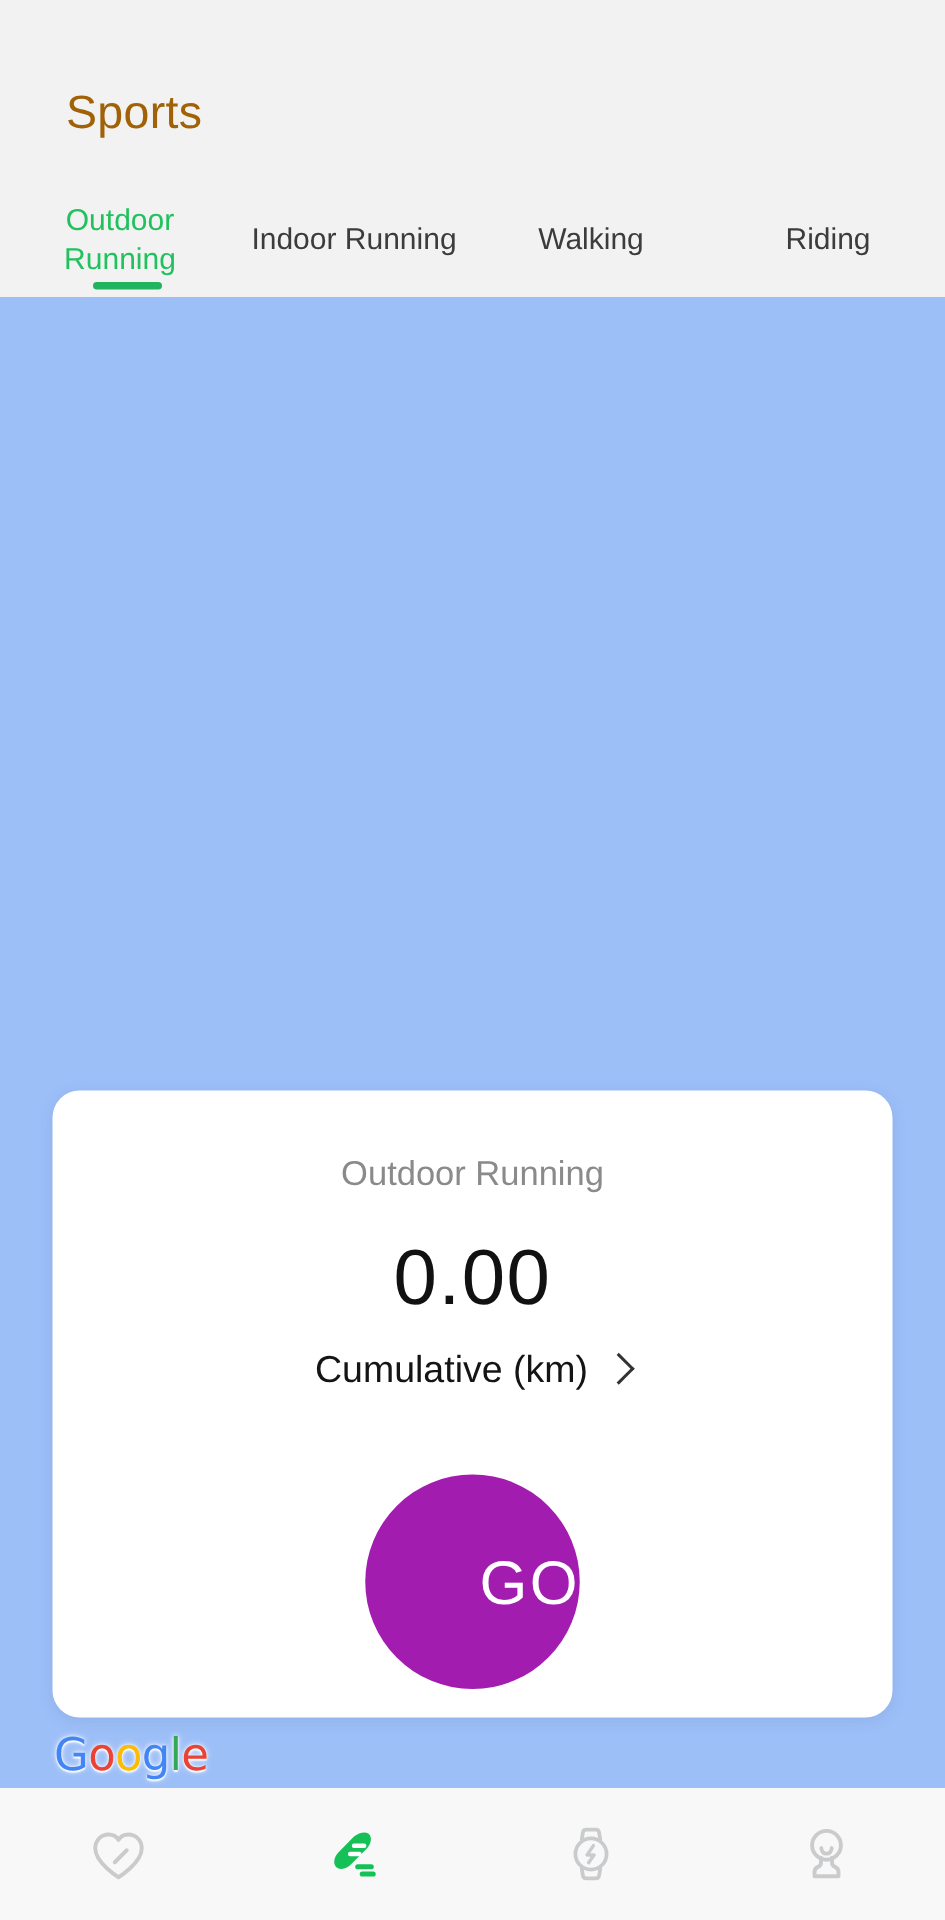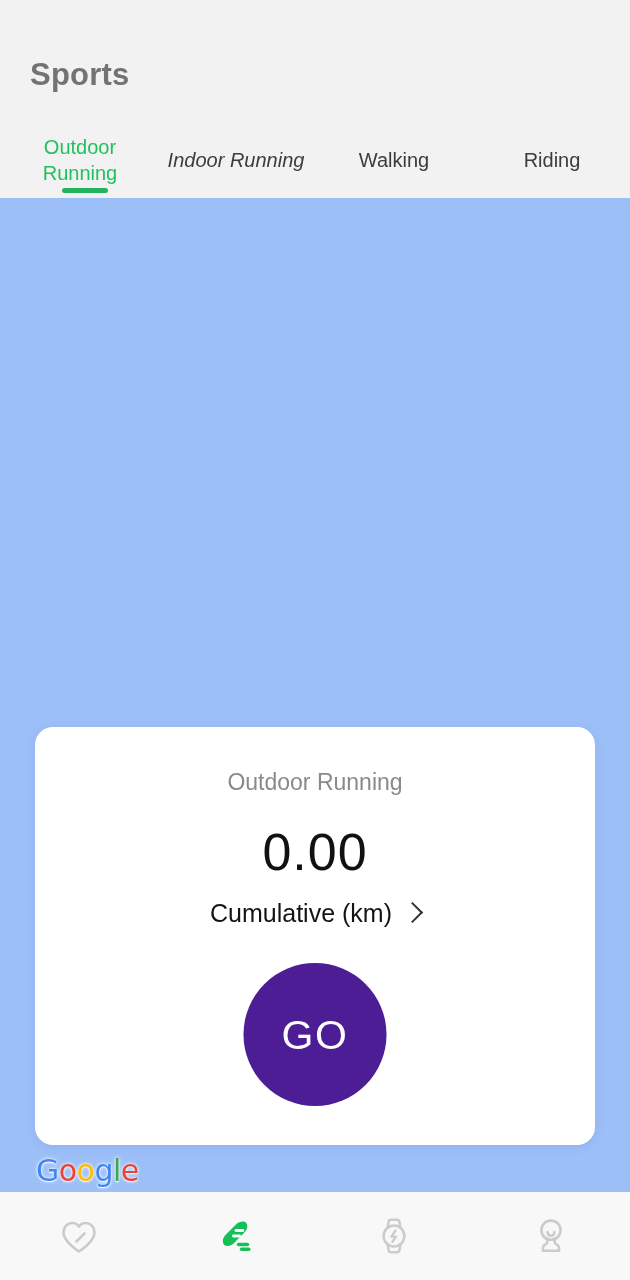--- a/index.html
+++ b/index.html
@@ -27,26 +27,26 @@
     position: absolute;
     left: 0;
     top: 0;
     width: 630px;
     height: 198px;
     background: #f2f2f2;
     box-sizing: border-box;
   }
   .page-title {
     position: absolute;
-    left: 30px;
+    left: 44px;
     top: 54px;
     font-size: 31px;
     line-height: 42px;
-    color: #737373;
-    font-weight: 700;
+    color: #a16207;
+    font-weight: 400;
     letter-spacing: 0.2px;
     white-space: nowrap;
   }
 
   
   .tabbar {
     position: absolute;
     left: 0;
     top: 132px;
     width: 630px;
@@ -74,21 +74,21 @@
   .tab-indicator {
     position: absolute;
     top: 56px;
     height: 5px;
     border-radius: 3px;
     background: #22b35e;
   }
 
   
   .tab-0 { left: 30px;  width: 100px; line-height: 26px; }
-  .tab-1 { left: 150px; width: 172px; font-style: italic; }
+  .tab-1 { left: 150px; width: 172px; }
   .tab-2 { left: 338px; width: 112px; }
   .tab-3 { left: 492px; width: 120px; }
   .tab-indicator-0 { left: 62px; width: 46px; }
 
   
   .map-area {
     position: absolute;
     left: 0;
     top: 198px;
     width: 630px;
@@ -179,30 +179,30 @@
     border-top: 2.2px solid #333;
     border-right: 2.2px solid #333;
     transform: rotate(45deg);
     margin-bottom: 2px;
   }
 
   
   .go-button {
     position: absolute;
     left: 50%;
-    top: 236px;
+    top: 256px;
     transform: translateX(-50%);
     width: 143px;
     height: 143px;
     border-radius: 50%;
-    background: #4c1d95;
+    background: #a21caf;
     border: none;
     display: flex;
     align-items: center;
-    justify-content: center;
+    justify-content: flex-end;
     cursor: pointer;
     padding: 0;
   }
   .go-button-label {
     font-family: "Liberation Sans", sans-serif;
     font-size: 41px;
     line-height: 44px;
     color: #ffffff;
     font-weight: 400;
     letter-spacing: 1.5px;

